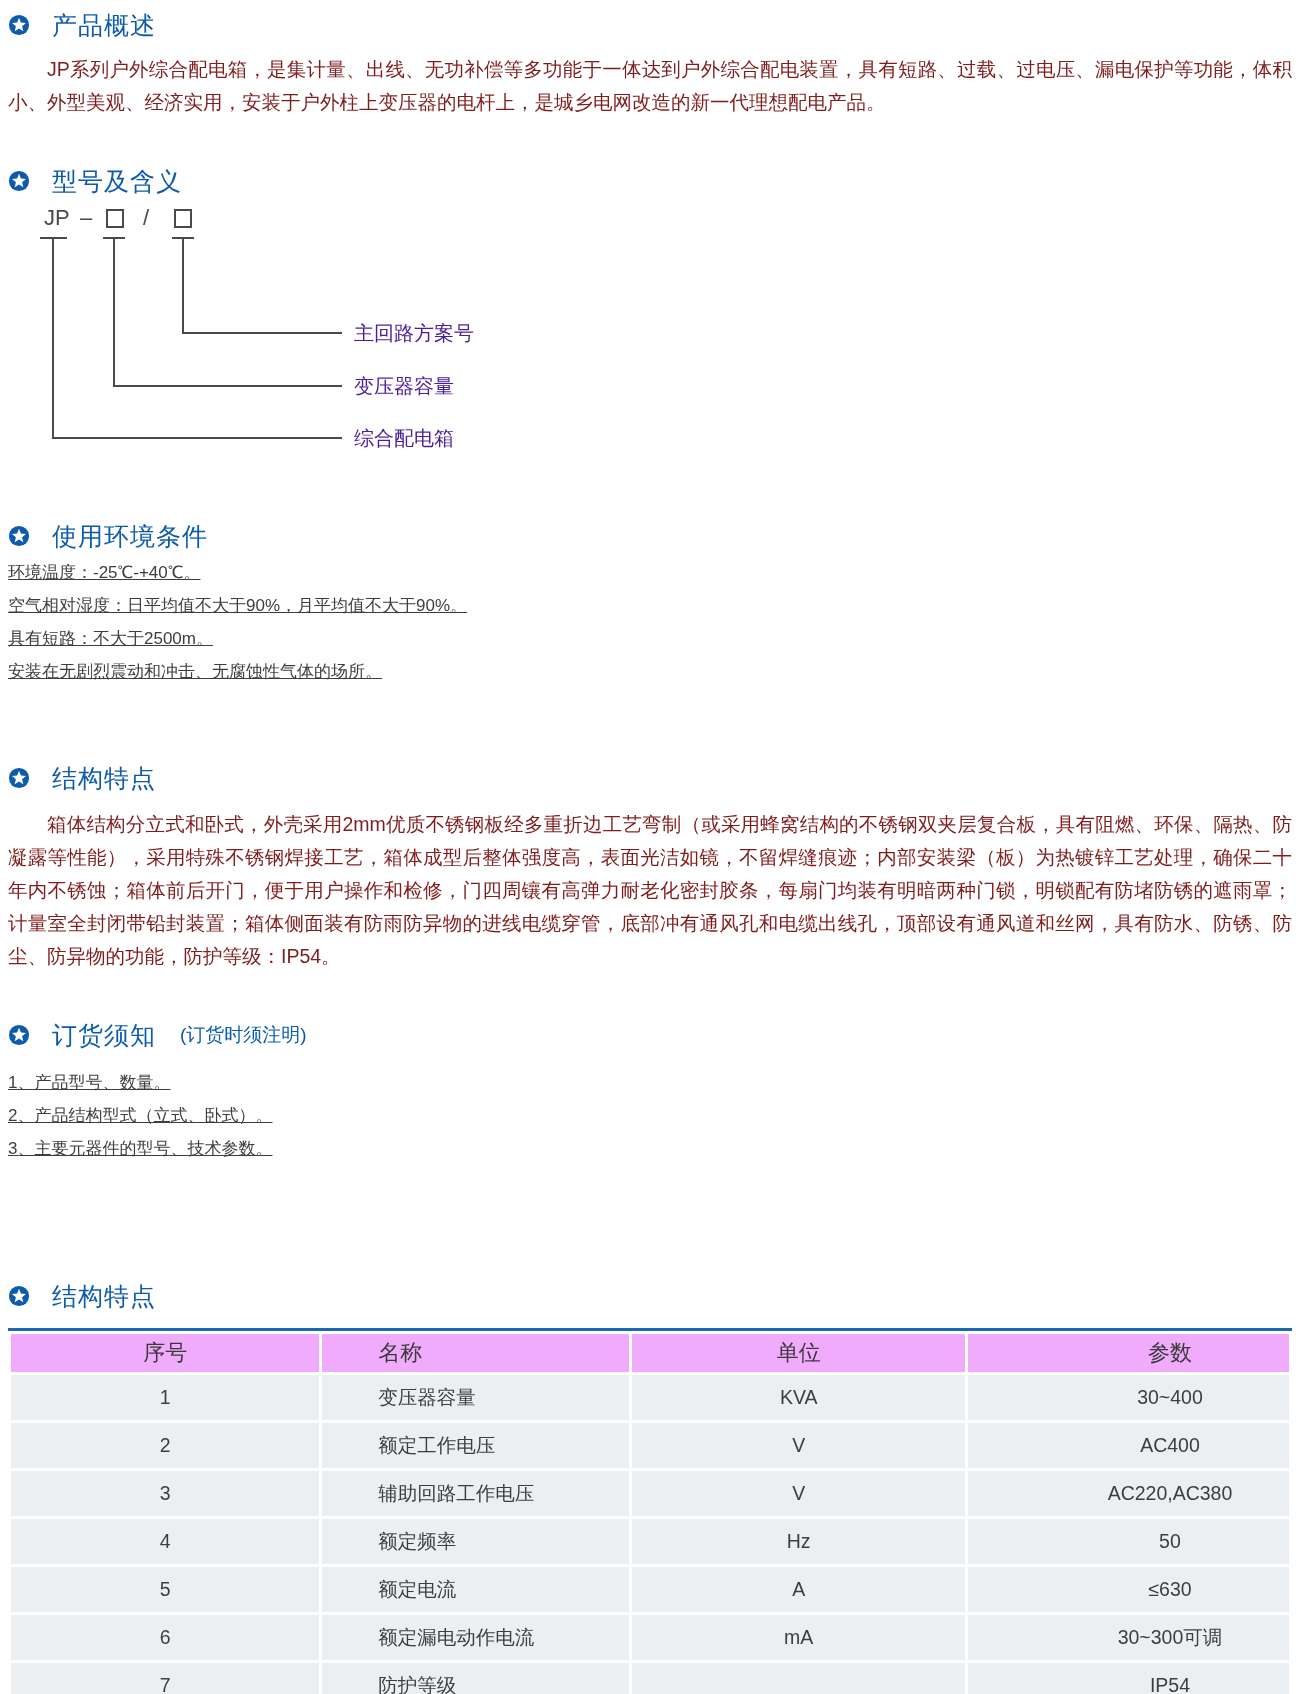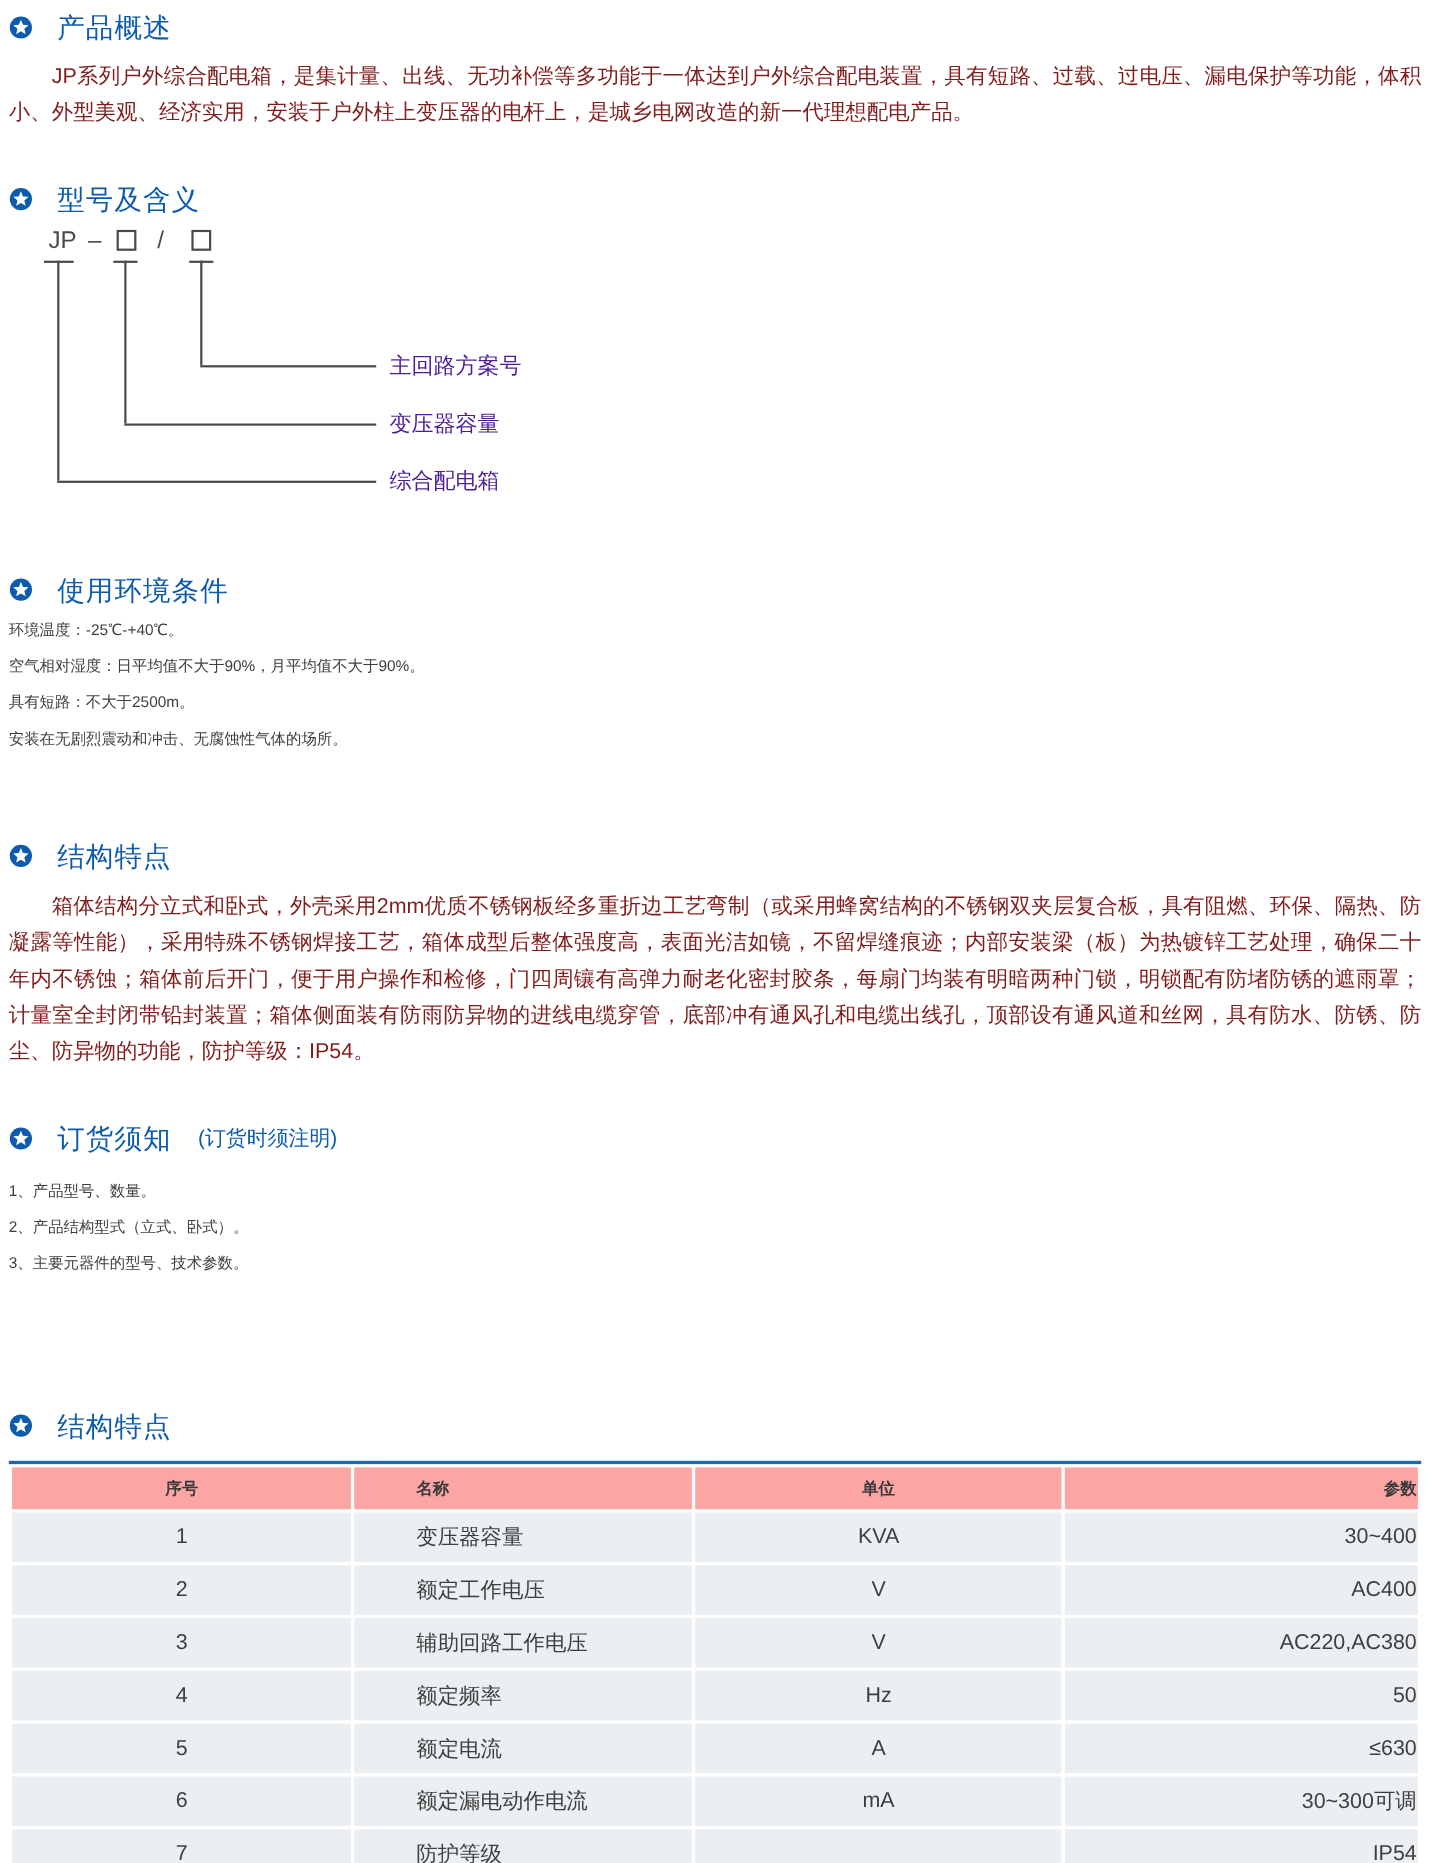--- a/index.html
+++ b/index.html
@@ -43,23 +43,24 @@
     right: 8px;
     font-size: 19.5px;
     line-height: 33px;
     text-align: justify;
     text-indent: 2em;
     color: #7f1d1d;
   }
   .plain-lines {
     left: 8px;
     right: 8px;
-    font-size: 14px;
+    font-size: 17px;
     line-height: 33px;
     color: #3e3e3e;
+    text-decoration: underline;
   }
   .plain-lines div { white-space: nowrap; }
 
   
   .model-diagram {
     left: 8px;
     right: 8px;
     height: 260px;
   }
   .model-diagram .code-el {
@@ -104,35 +105,35 @@
     right: 8px;
     border-top: 3px solid #1b67b0;
   }
   table.spec {
     width: 100%;
     border-collapse: separate;
     border-spacing: 3px 3px;
     table-layout: fixed;
   }
   table.spec th {
-    background: #fca5a5;
+    background: #f0abfc;
     height: 36px;
-    font-size: 15px;
-    font-weight: bold;
+    font-size: 22px;
+    font-weight: normal;
     color: #3a3a3a;
   }
   table.spec td {
     background: #ebeff2;
     height: 43px;
     font-size: 19.5px;
     color: #3e3e3e;
   }
   table.spec .c-center { text-align: center; }
   table.spec .c-name  { text-align: left; padding-left: 56px; }
-  table.spec .c-param { text-align: right; padding-left: 84px; }
+  table.spec .c-param { text-align: center; padding-left: 84px; }
 </style>
 </head>
 <body>
 
 <div class="abs sec-heading" style="top:10px;">
   <svg class="star-badge" viewBox="0 0 24 24">
     <circle cx="12" cy="12" r="11" fill="#0d5bad"></circle>
     <path d="M12 4.2 L14.1 9.3 L19.6 9.75 L15.4 13.35 L16.7 18.7 L12 15.8 L7.3 18.7 L8.6 13.35 L4.4 9.75 L9.9 9.3 Z" fill="#ffffff"></path>
   </svg>
   <span class="title">产品概述</span>

